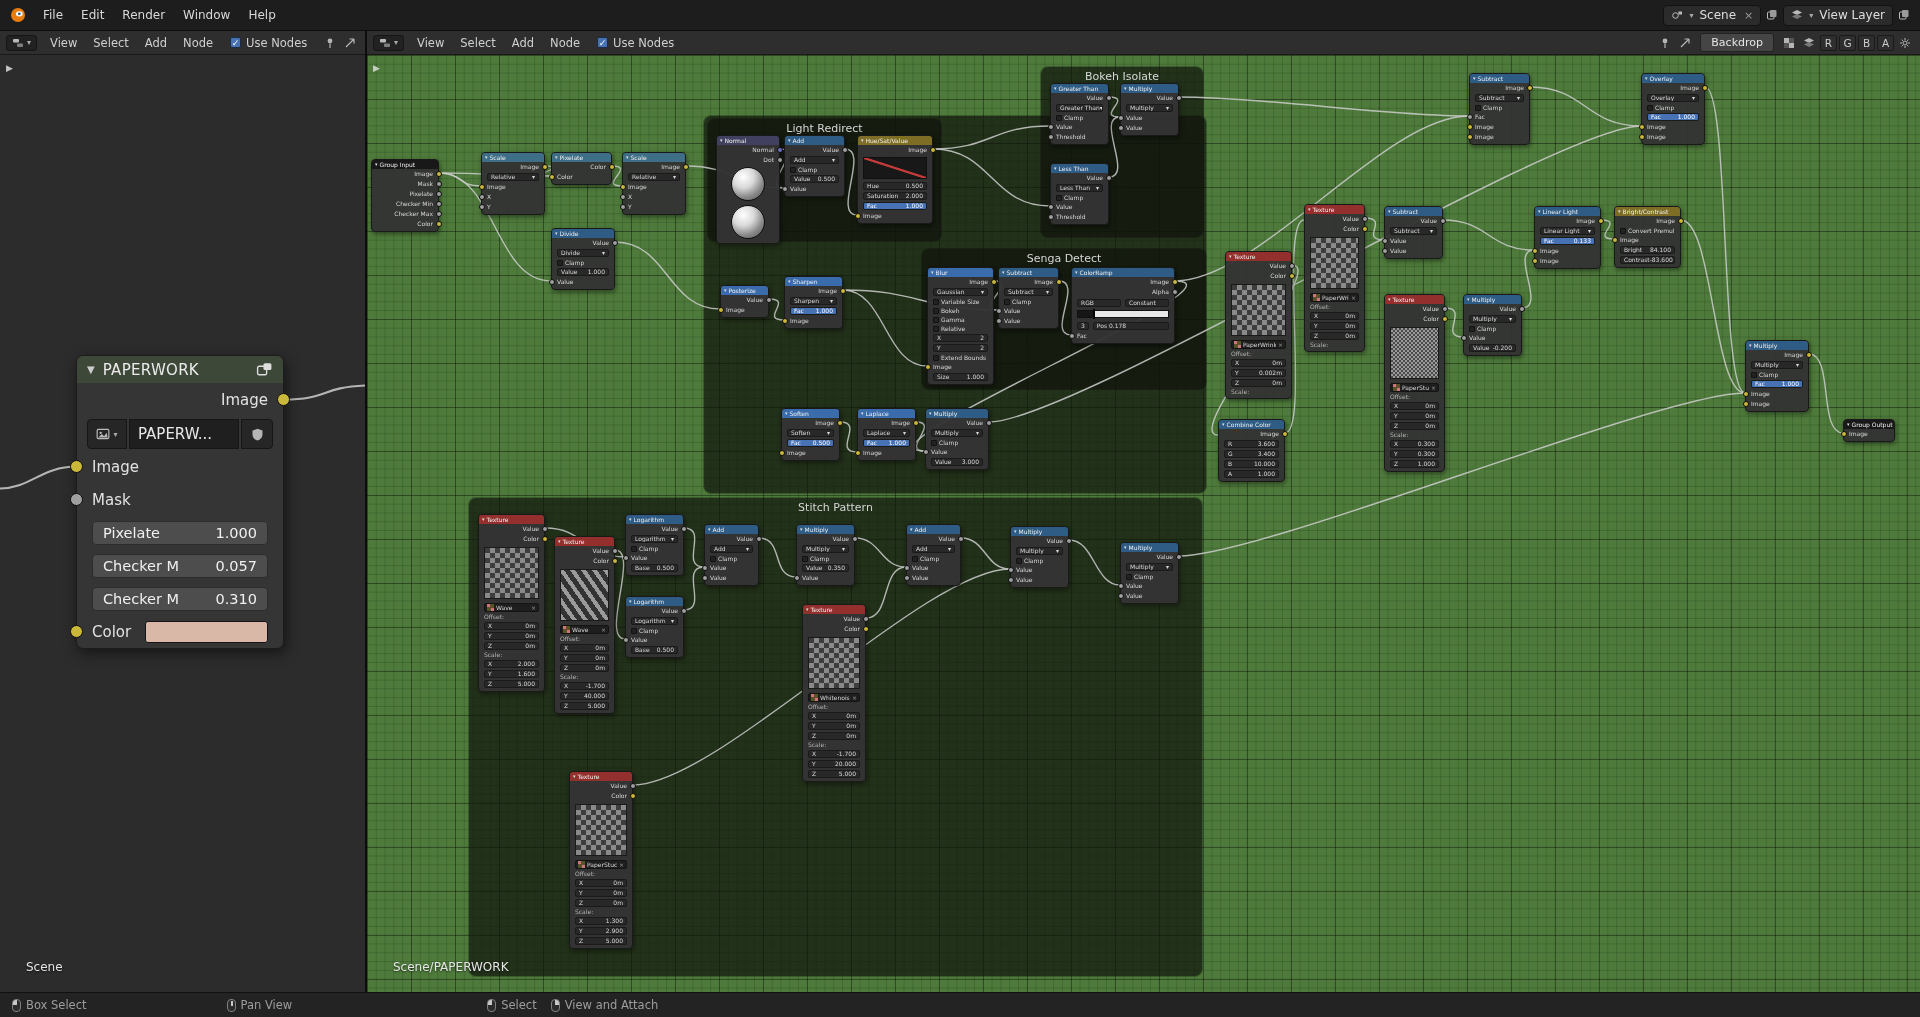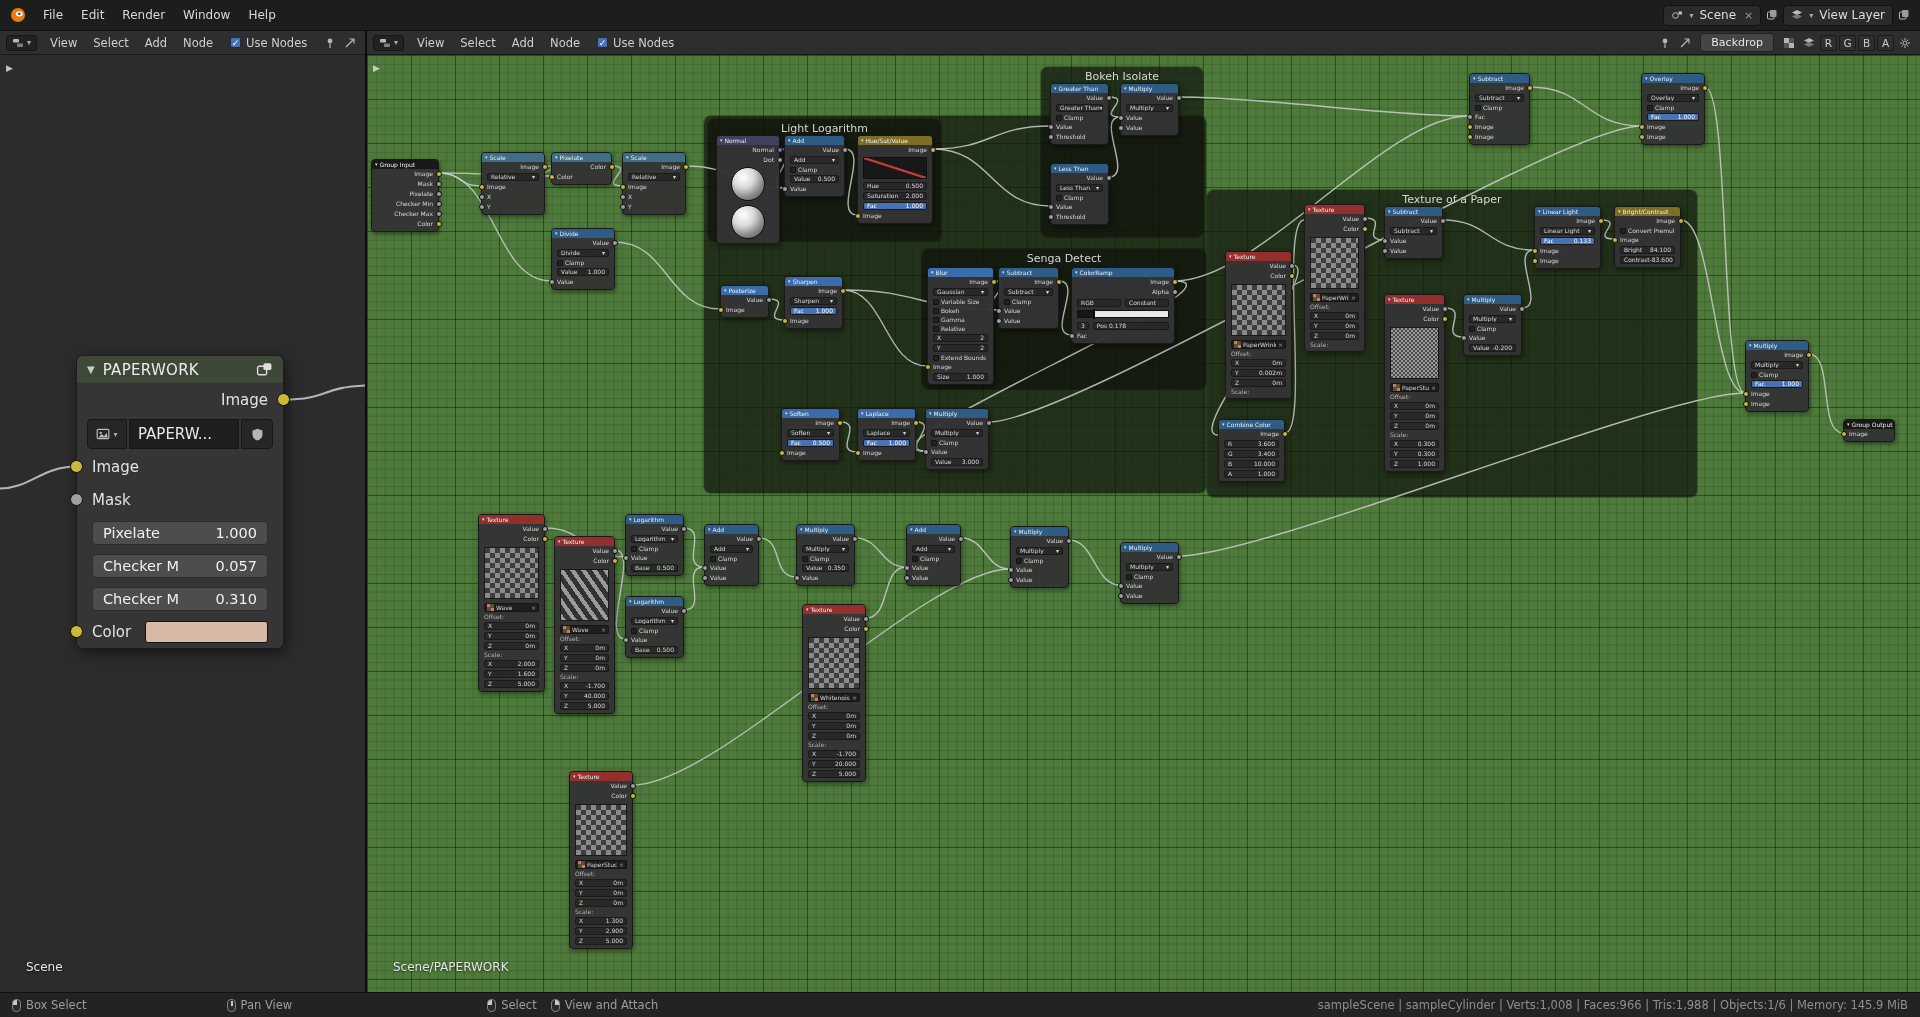--- a/index.html
+++ b/index.html
@@ -393,30 +393,30 @@
           <path d="M 499 563 C 524 563, 514 512, 539 512"></path>
           <path d="M 594 483 C 619 483, 618 514, 643 514"></path>
           <path d="M 266 730 C 351 730, 558 514, 643 514"></path>
           <path d="M 702 485 C 727.5 485, 727.5 530, 753 530"></path>
           <path d="M 812 501 C 897 501, 1293 338, 1378 338"></path>
         </svg>
       <div class="breadcrumb">Scene/PAPERWORK</div>
     <div class="expander">▶</div>
         <div class="frame" style="left: 337px; top: 61px; width: 502px; height: 377px;"></div>
         <div class="frame" style="left: 341px; top: 64px; width: 233px; height: 122px;">
-          <div class="frame-label">Light Logarithm</div>
+          <div class="frame-label">Light Redirect</div>
         </div>
         <div class="frame" style="left: 555px; top: 194px; width: 284px; height: 140px;">
           <div class="frame-label">Senga Detect</div>
         </div>
         <div class="frame" style="left: 674px; top: 12px; width: 162px; height: 170px;">
           <div class="frame-label">Bokeh Isolate</div>
         </div>
-        <div class="frame" style="left: 840px; top: 135px; width: 490px; height: 307px;">
-          <div class="frame-label">Texture of a Paper</div>
+        <div class="frame" style="left: 102px; top: 443px; width: 733px; height: 478px;">
+          <div class="frame-label">Stitch Pattern</div>
         </div>
         <div class="node t-io" style="left: 4px; top: 104px; width: 68px;">
           <div class="nhead">
             <span class="ntri">▾</span>
             <span class="ntitle">Group Input</span>
           </div>
           <div class="nrow k-out" style="height: 10px;">
             <span>Image</span>
             <span class="sock s-y"></span>
           </div>
@@ -1886,14 +1886,13 @@
       </div>
       <div class="hint">
         <span class="mouse m-left"></span>
         <span>Select</span>
       </div>
       <div class="hint">
         <span class="mouse m-right"></span>
         <span>View and Attach</span>
       </div>
     </div>
-  <div id="status-right">sampleScene | sampleCylinder | Verts:1,008 | Faces:966 | Tris:1,988 | Objects:1/6 | Memory: 145.9 MiB</div>
 </div>
 
 </body></html>

